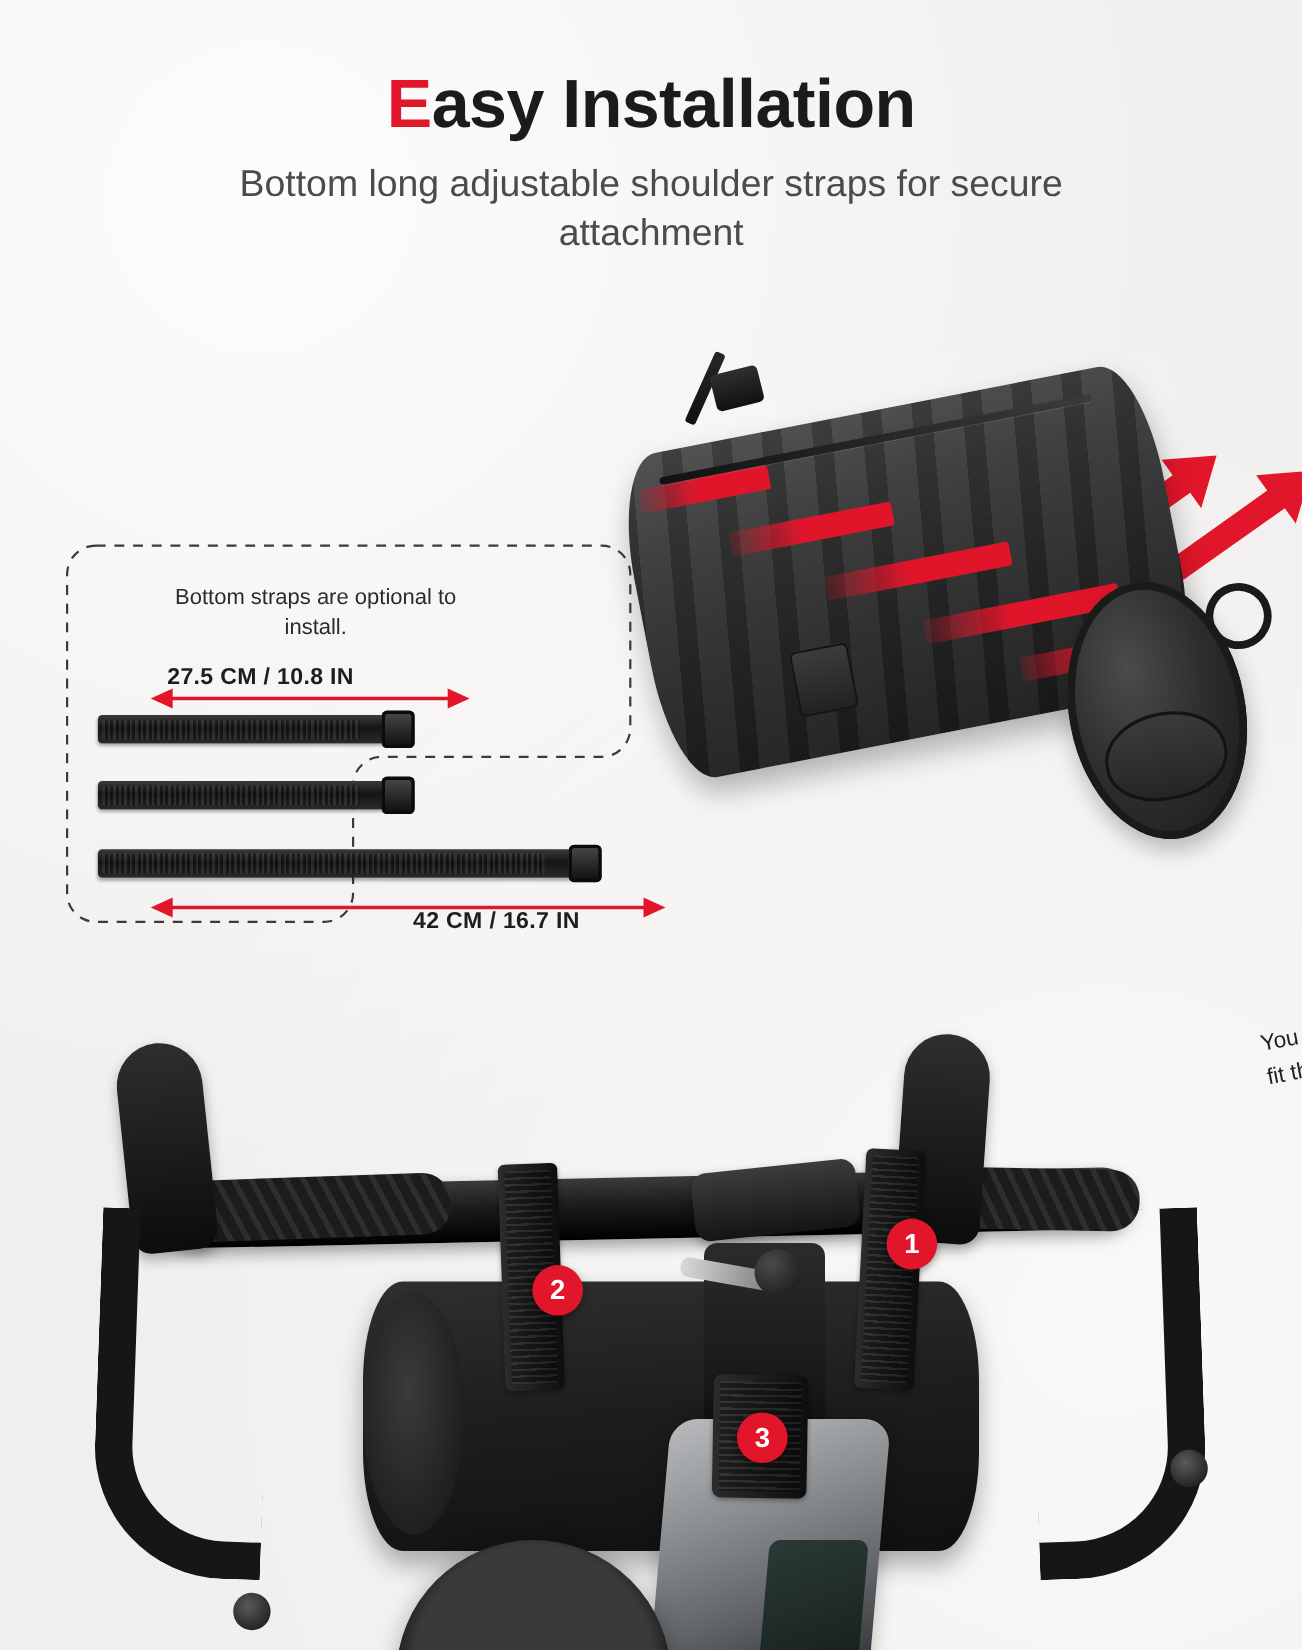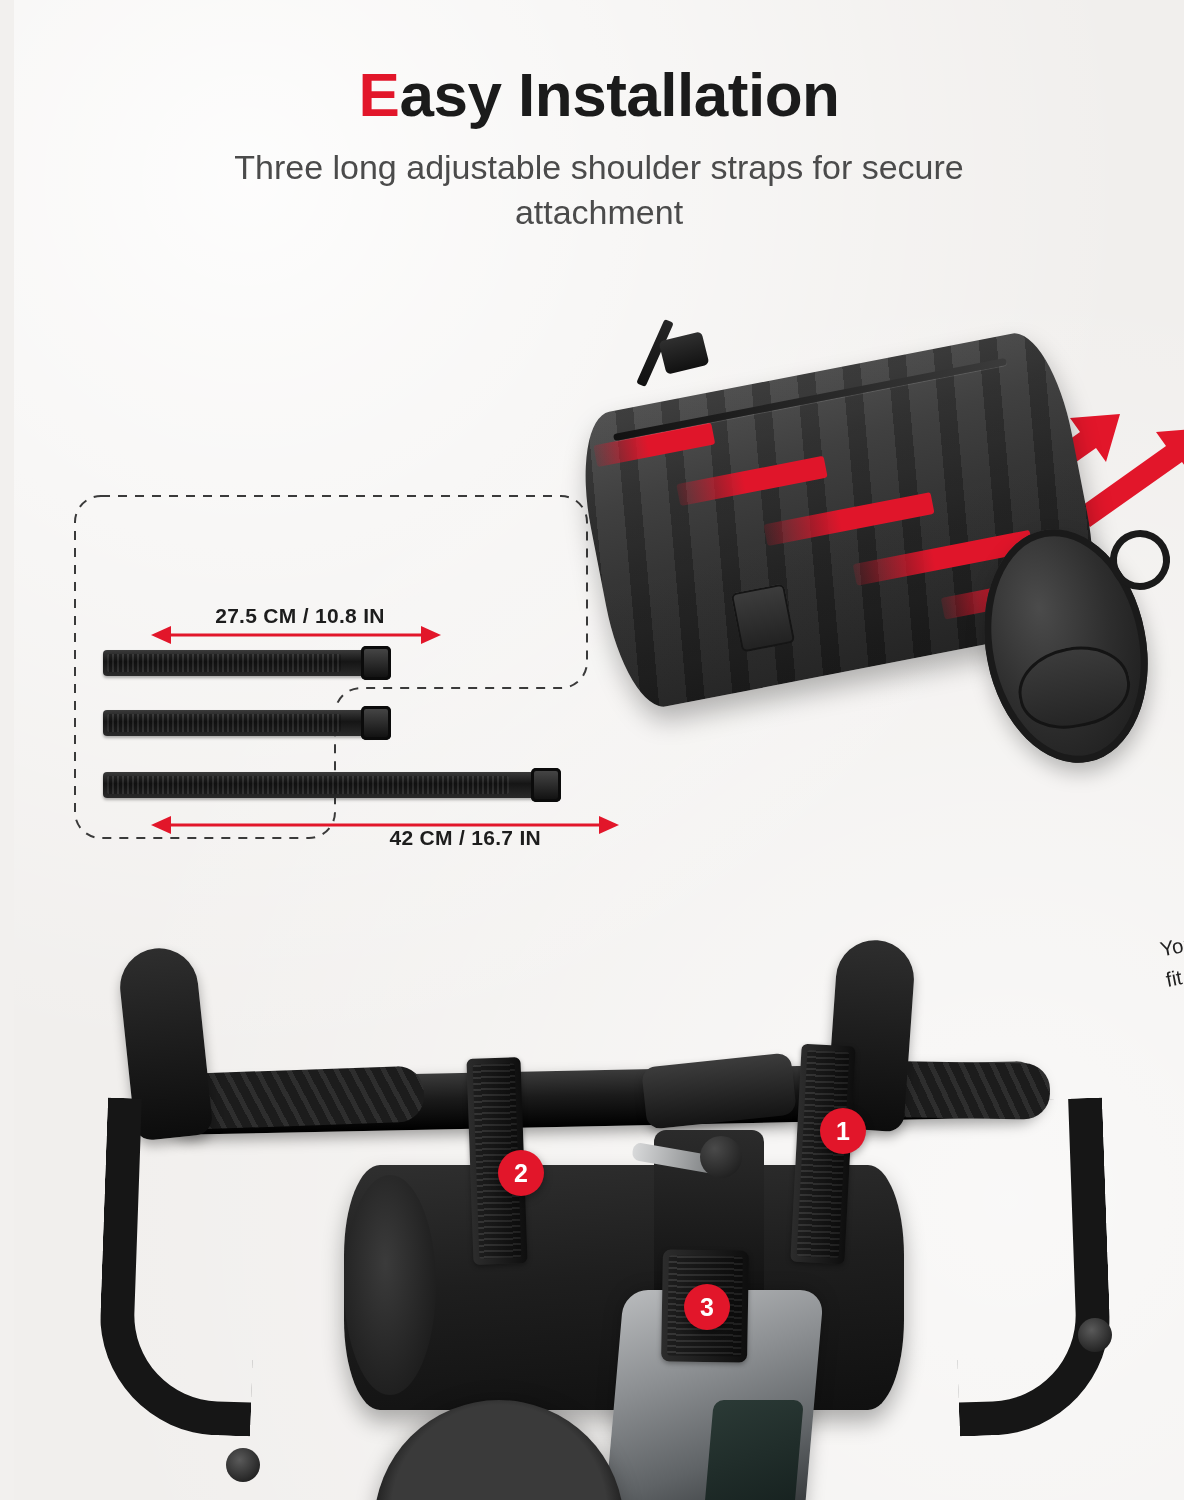--- a/index.html
+++ b/index.html
@@ -14,21 +14,20 @@
     overflow: hidden;
     position: relative;
   }
   .page {
     position: absolute;
     inset: 0;
     background:
       radial-gradient(circle at 20% 12%, rgba(255,255,255,0.85), rgba(255,255,255,0) 55%),
       radial-gradient(circle at 85% 80%, rgba(255,255,255,0.6), rgba(255,255,255,0) 60%),
       #f1efed;
-    margin-left: 14px;
   }
   
   .header {
     position: absolute;
     top: 62px;
     left: 0;
     width: 100%;
     text-align: center;
   }
   .title {
@@ -75,24 +74,23 @@
   }
 
   .dim-label {
     position: absolute;
     font-size: 21px;
     font-weight: 700;
     color: #1d1d1d;
     letter-spacing: 0.3px;
   }
   .dim-top {
-    left: 94px;
+    left: 105px;
     top: 122px;
     width: 290px;
-    text-align: center;
   }
   .dim-bottom {
     left: 190px;
     top: 344px;
     width: 290px;
     text-align: right;
   }
 
   .strap {
     position: absolute;
@@ -443,28 +441,29 @@
     background: radial-gradient(circle at 40% 35%, #5a5a5a, #111);
   }
 </style>
 </head>
 <body>
 
 <div class="page">
 
   <div class="header">
     <h1 class="title"><span class="accent">E</span><span>asy Installation</span></h1>
-    <p class="subtitle">Three long adjustable shoulder straps for secure attachment</p>
+    <p class="subtitle">Bottom long adjustable shoulder straps for secure attachment</p>
   </div>
 
   <div class="strap-panel">
     <svg class="dashed-shape" width="540" height="390" viewBox="0 0 540 390">
       <path d="M40 14 H500 a26 26 0 0 1 26 26 V180 a26 26 0 0 1 -26 26 H300 a26 26 0 0 0 -26 26 V330 a26 26 0 0 1 -26 26 H40 a26 26 0 0 1 -26 -26 V40 a26 26 0 0 1 26 -26 Z" fill="none" stroke="#3a3a3a" stroke-width="2" stroke-dasharray="9 8"></path>
     </svg>
 
+    <div class="strap-note">Bottom straps are optional to install.</div>
 
     <svg style="position:absolute;left:40px;top:140px;" width="340" height="26" viewBox="0 0 340 26">
       <line x1="62" y1="13" x2="330" y2="13" stroke="#e2162a" stroke-width="3"></line>
       <polygon points="50,13 70,4 70,22" fill="#e2162a"></polygon>
       <polygon points="340,13 320,4 320,22" fill="#e2162a"></polygon>
     </svg>
     <div class="dim-label dim-top">27.5 CM / 10.8 IN</div>
 
     <div class="strap" style="left:42px;top:168px;width:272px;"></div>
     <div class="buckle" style="left:300px;top:164px;"></div>

